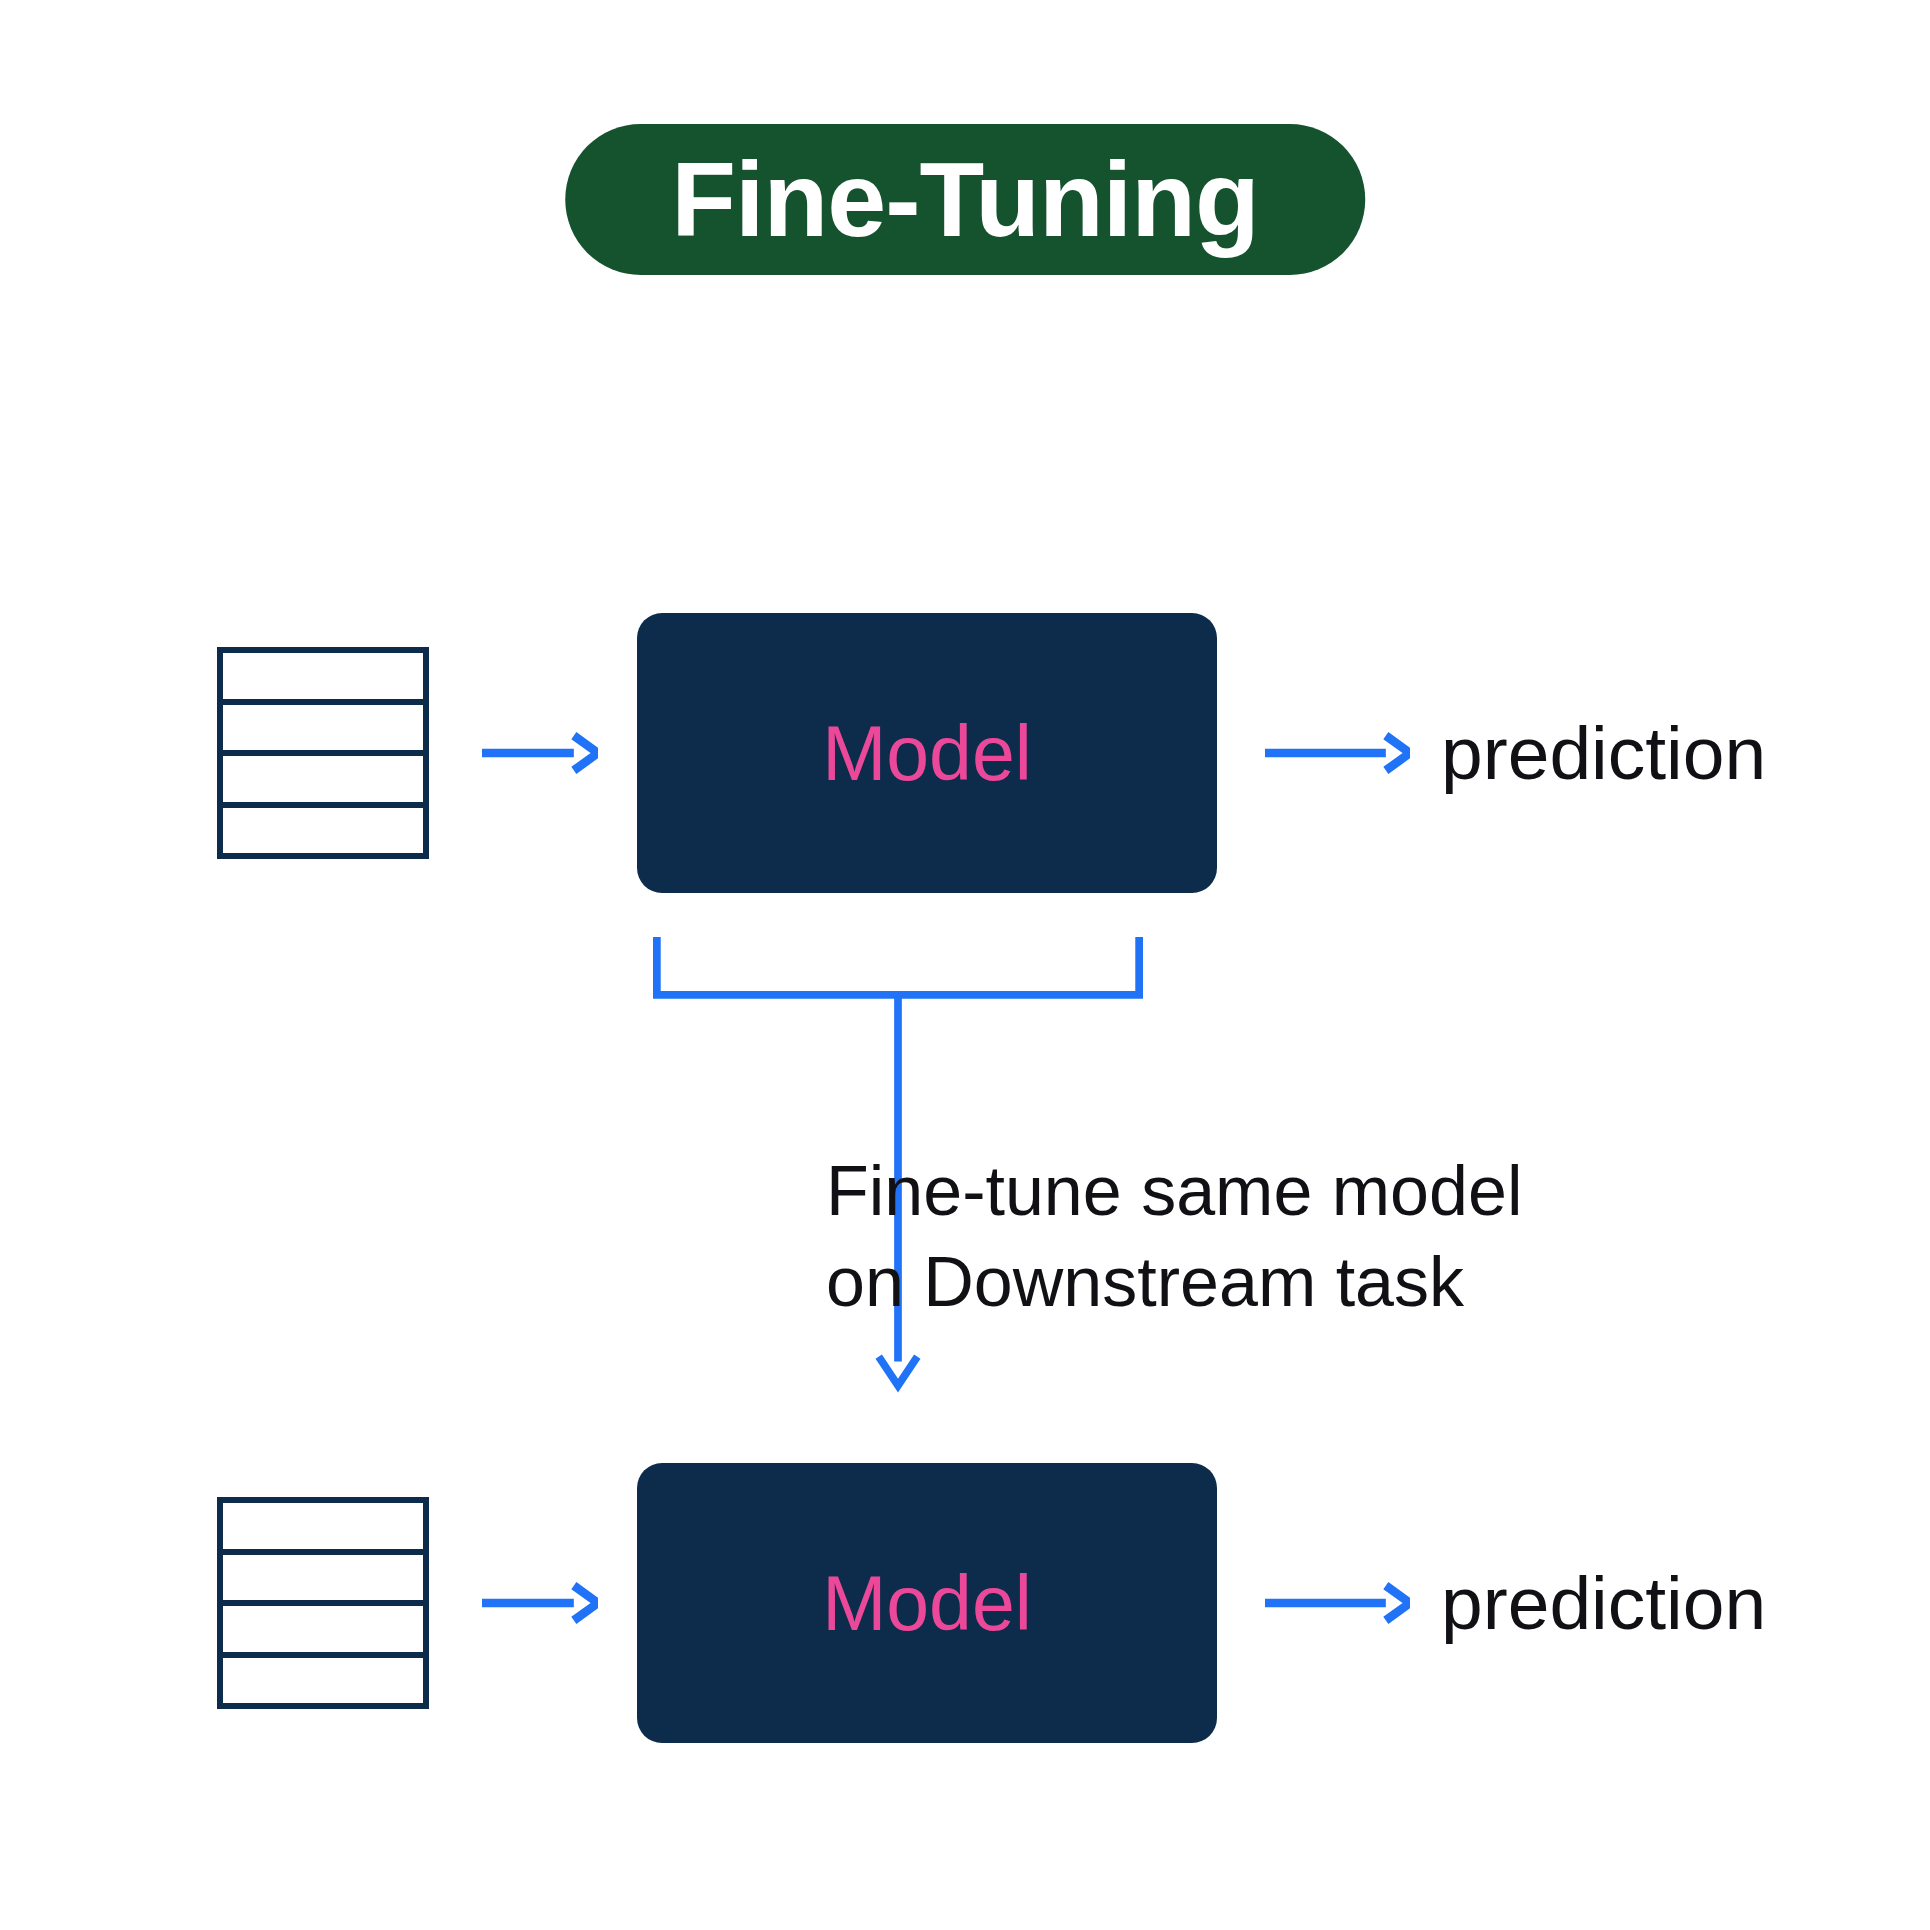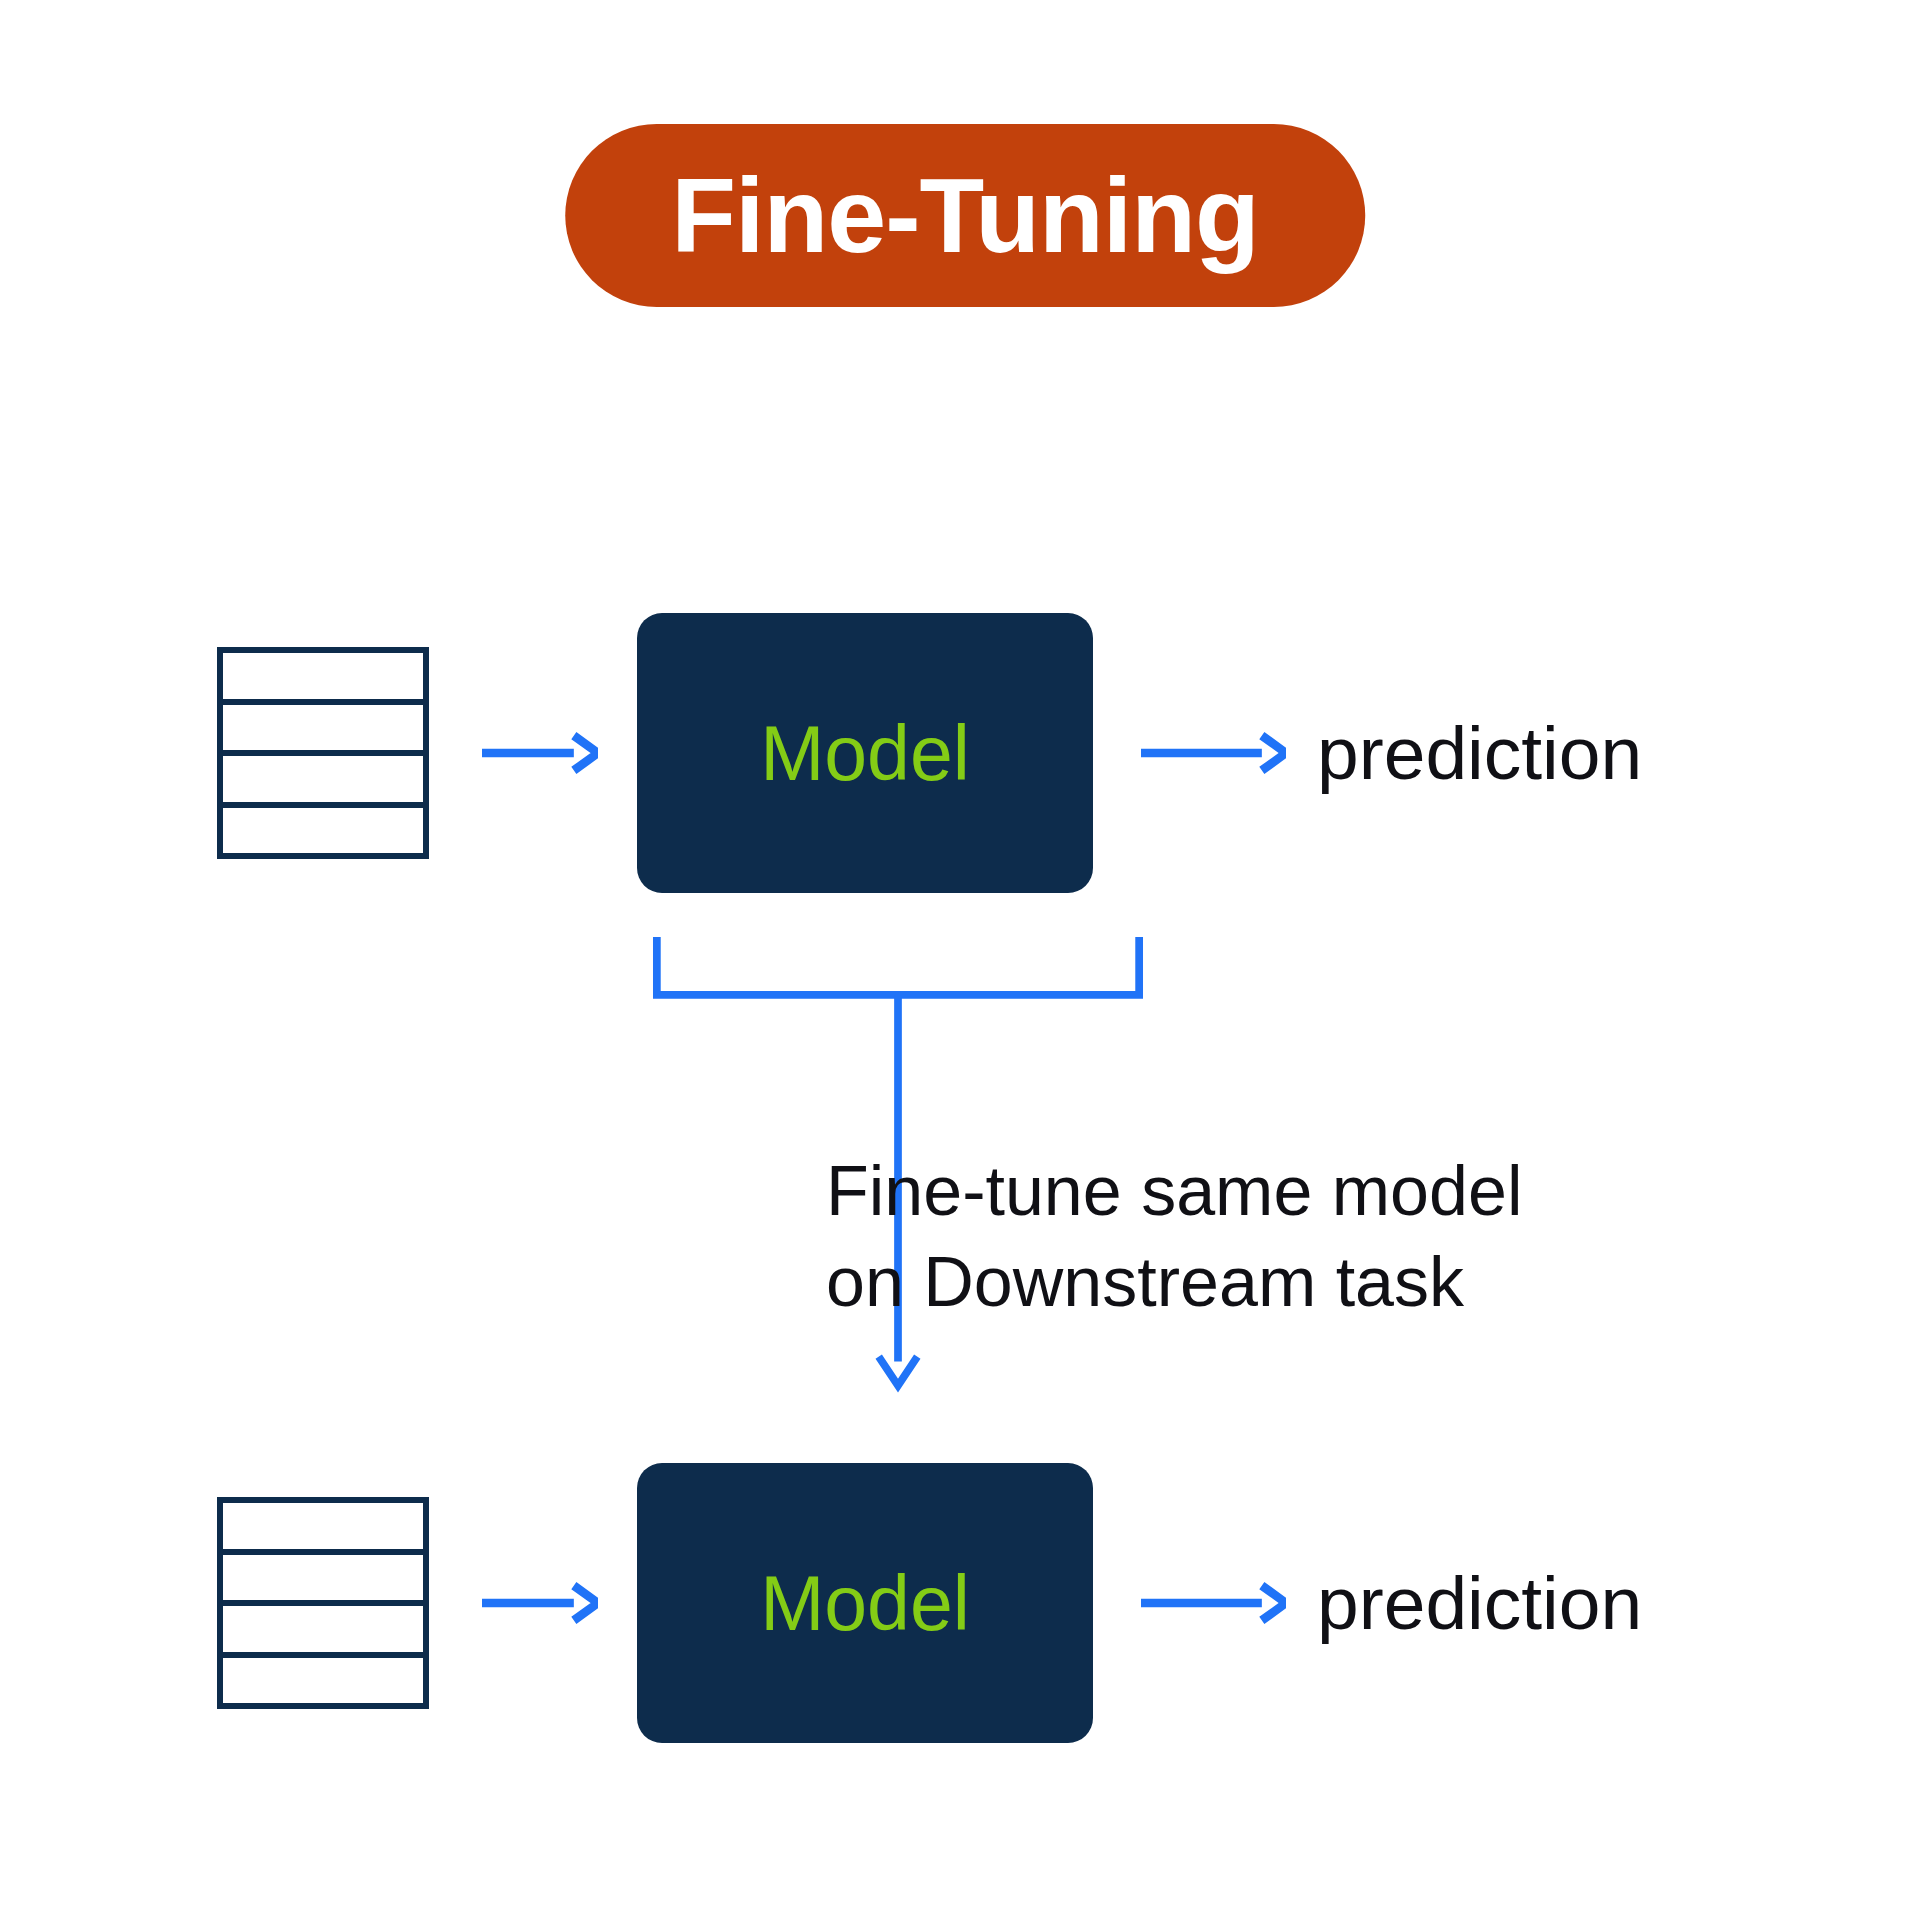--- a/index.html
+++ b/index.html
@@ -8,25 +8,25 @@
     height: 1930px;
     background: #ffffff;
     font-family: -apple-system, BlinkMacSystemFont, "Segoe UI", Helvetica, Arial, sans-serif;
     position: relative;
   }
   .title-pill {
     position: absolute;
     left: 50%;
     top: 124px;
     transform: translateX(-50%);
-    background: #c2410c;
+    background: #14532d;
     color: #ffffff;
     font-size: 106px;
     font-weight: 700;
-    padding: 31px 106px;
+    padding: 15px 106px;
     border-radius: 116px;
     letter-spacing: -1px;
   }
   .row {
     position: absolute;
     left: 0;
     width: 1930px;
     display: flex;
     align-items: center;
     justify-content: flex-start;
@@ -46,28 +46,28 @@
     border-bottom: 6.8px solid #0d2c4c;
   }
   .data-row:last-child { border-bottom: none; }
   .arrow-h {
     margin-left: 53px;
     width: 116px;
     flex-shrink: 0;
   }
   .model-box {
     margin-left: 39px;
-    width: 456px;
+    width: 580px;
     height: 280px;
     background: #0d2c4c;
     border-radius: 25px;
     display: flex;
     align-items: center;
     justify-content: center;
-    color: #84cc16;
+    color: #ec4899;
     font-size: 77px;
     font-weight: 400;
   }
   .arrow-out {
     margin-left: 48px;
     width: 145px;
     flex-shrink: 0;
   }
   .pred-label {
     margin-left: 31px;

